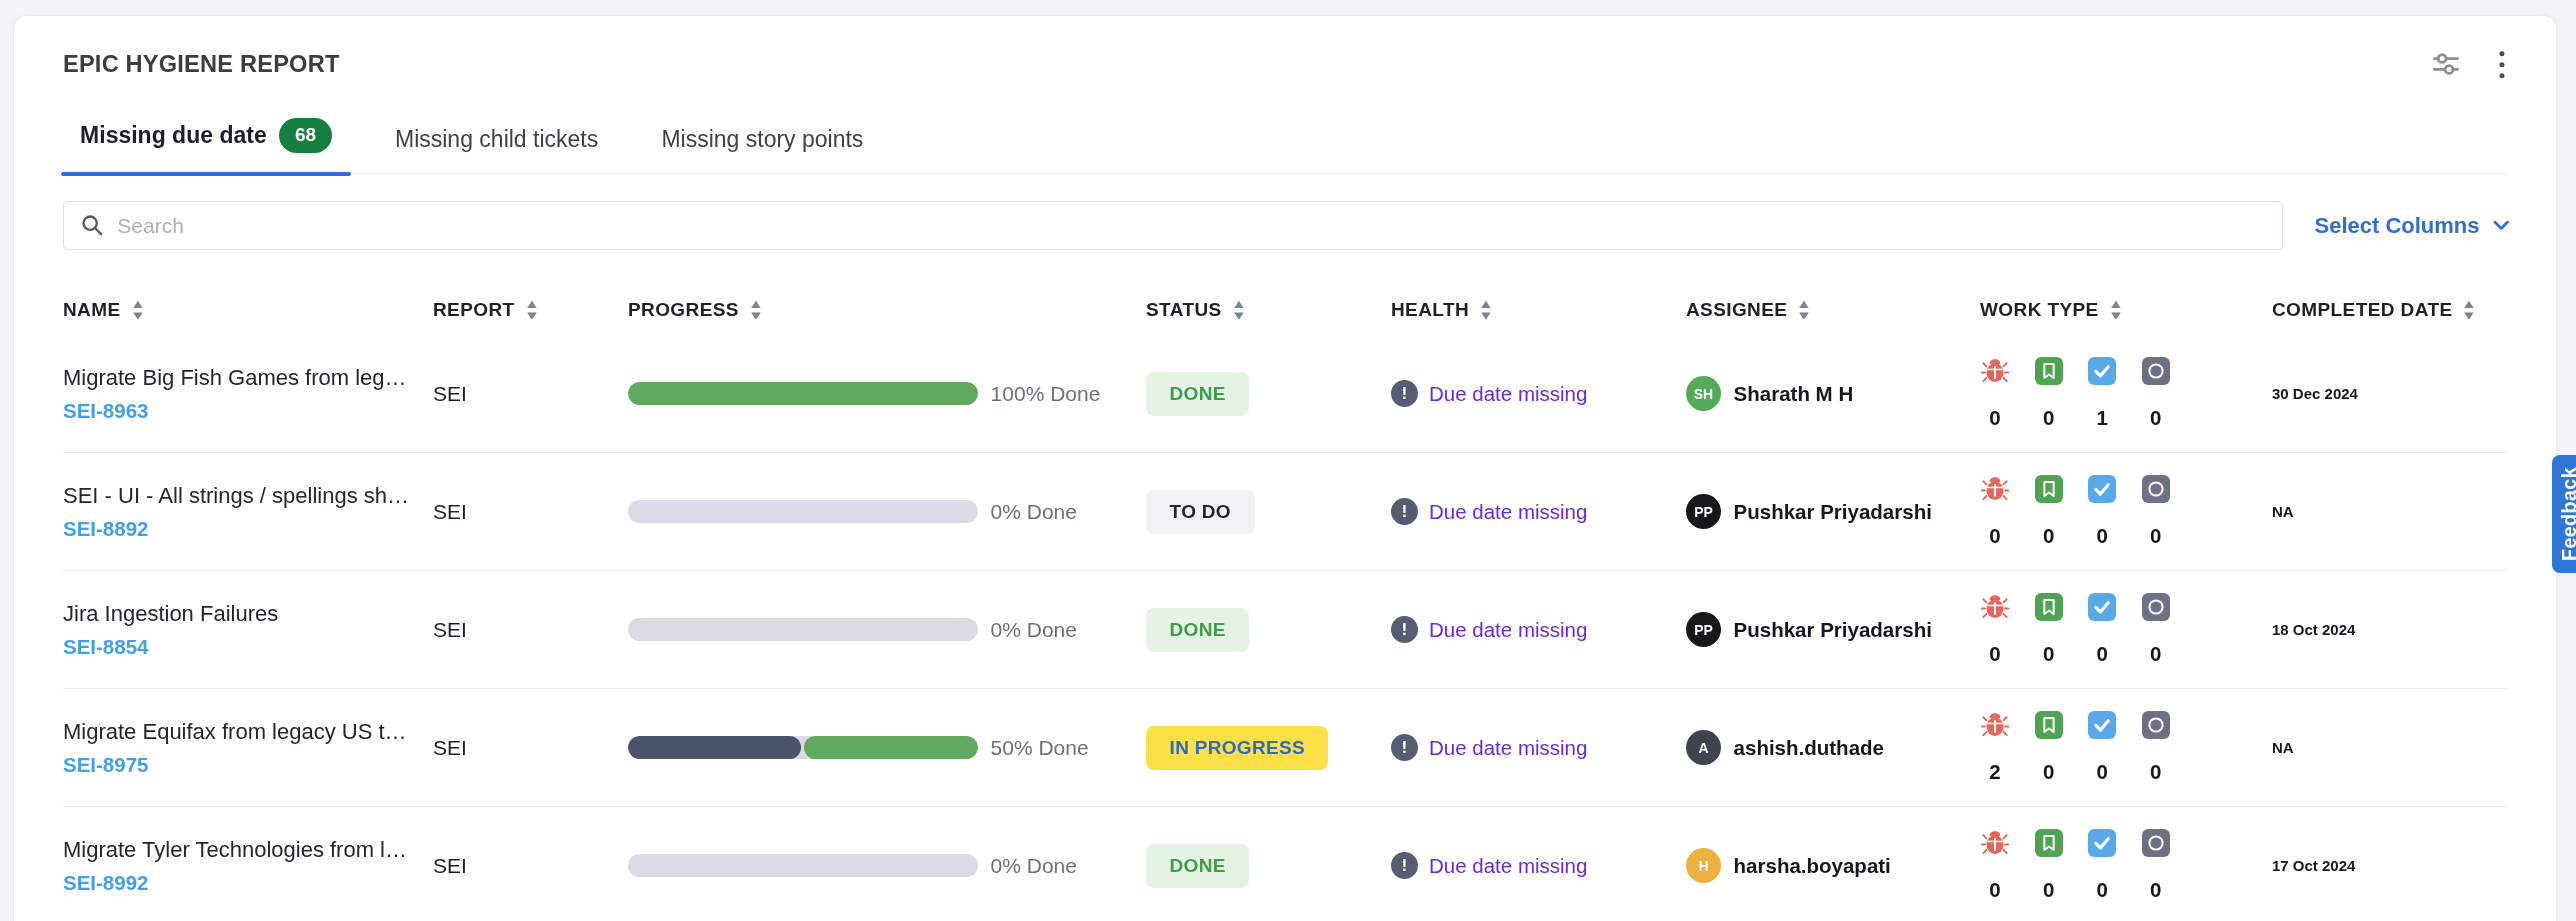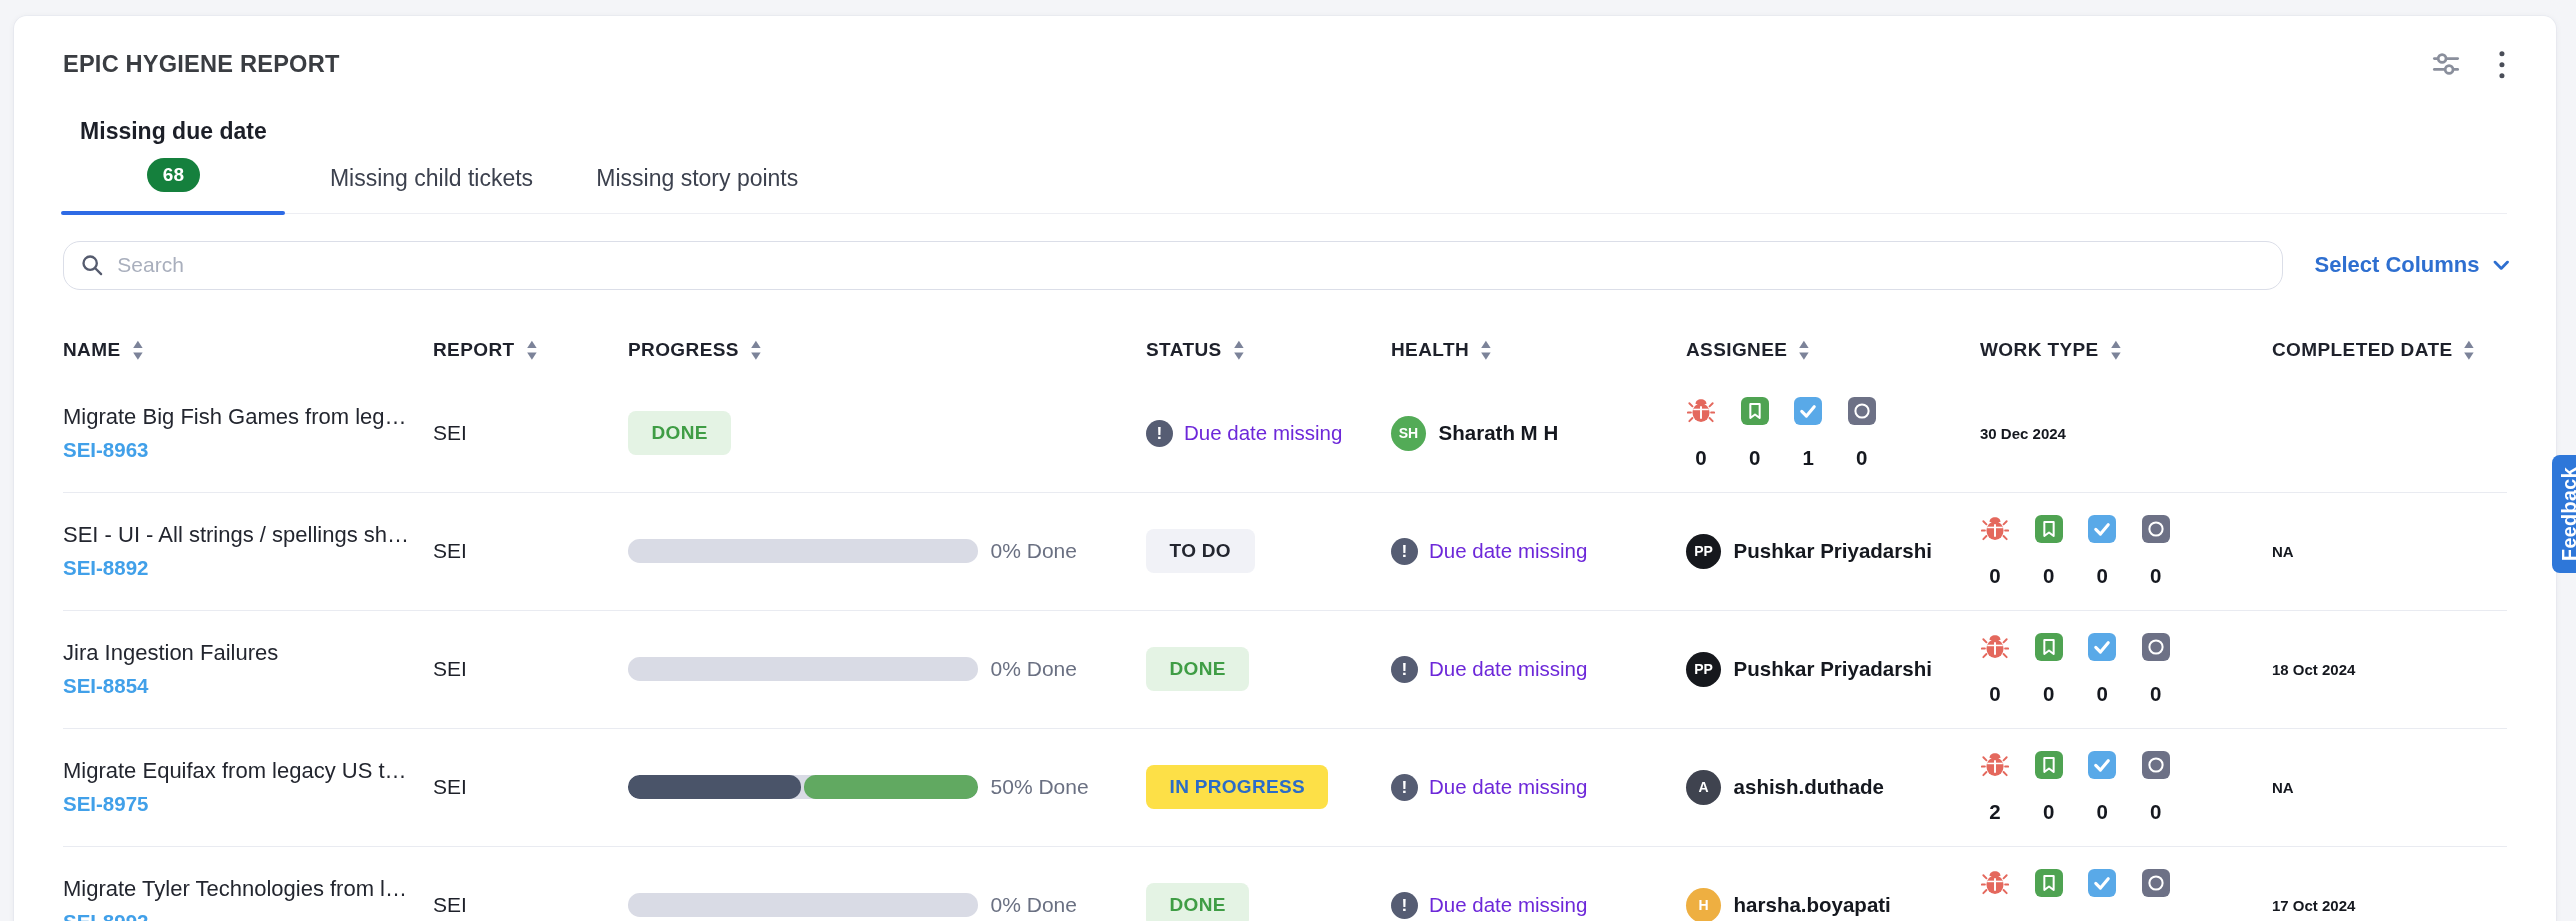--- a/index.html
+++ b/index.html
@@ -18,27 +18,27 @@
   }
   .card-header { display:flex; align-items:center; justify-content:space-between; padding-top:33px; }
   .page-title { font-size:23.6px; font-weight:600; color:#3a3d42; letter-spacing:0.2px; }
   .header-actions { display:flex; align-items:center; gap:38px; padding-right:1.6px; }
   .icon-btn { cursor:pointer; display:flex; align-items:center; }
 
   
   .tabs { display:flex; align-items:flex-end; gap:57px; margin-top:30px; border-bottom:1.6px solid #edeef3; padding-left:14px; }
   .tab { display:flex; align-items:center; gap:12.6px; font-size:23px; font-weight:500; color:#3c414e;
          padding:7.9px 3.1px 20.5px 3.1px; cursor:pointer; position:relative; }
-  .tab.active { font-weight:700; color:#1c1f28;flex-direction:column; }
+  .tab.active { font-weight:700; color:#1c1f28; }
   .tab.active::after { content:""; position:absolute; left:-15.7px; right:-15.7px; bottom:-2.4px; height:3.9px; background:#2e6be5; border-radius:2.4px; }
   .tab-badge { background:#15803d; color:#fff; font-size:19px; font-weight:700; border-radius:19px; padding:6.3px 15.7px; }
 
   
   .toolbar { display:flex; align-items:center; margin-top:27px; gap:31.5px; }
-  .search-box { flex:0 0 auto; width:2220px; height:49px; border:1.6px solid #dbdee8; border-radius:17px;
+  .search-box { flex:0 0 auto; width:2220px; height:49px; border:1.6px solid #dbdee8; border-radius:5px;
                 display:flex; align-items:center; padding:0 15.7px; gap:12.6px; background:#fff; }
   .search-box input { border:none; outline:none; flex:1; font-size:21px; color:#2a2e38; font-family:"Liberation Sans",sans-serif; background:transparent; }
   .search-box input::placeholder { color:#a9afbd; }
   .select-columns { margin-left:auto; display:flex; align-items:center; gap:11px; color:#2e6fd0; font-size:22px; font-weight:700; cursor:pointer; white-space:nowrap; padding-right:3.1px; }
 
   
   .table { margin-top:35px; }
   .tgrid { display:grid; grid-template-columns:370px 195px 518px 245px 295px 294px 292px 1fr; align-items:center; }
   .thead { height:50px; }
   .th { display:flex; align-items:center; gap:11px; font-size:19px; font-weight:700; color:#1e212b; letter-spacing:0.4px; cursor:pointer; }
@@ -205,20 +205,26 @@
           </span>
         </div>
       </div>
     <div id="tbody">
         <div class="tgrid trow">
           <div class="name-cell">
             <div class="epic-name">Migrate Big Fish Games from legacy ...</div>
             <a class="ticket-link">SEI-8963</a>
           </div>
           <div class="project-cell">SEI</div>
+          <div class="progress-cell">
+            <div class="progress-track">
+              <div class="progress-seg" style="width: 100%; background: rgb(97, 169, 97);"></div>
+            </div>
+            <span class="progress-label">100% Done</span>
+          </div>
           <div><span class="status-pill" style="background: rgb(228, 243, 228); color: rgb(63, 157, 69);">DONE</span></div>
           <div class="health-cell">
             <span class="health-icon">!</span>
             <span class="health-text">Due date missing</span>
           </div>
           <div class="assignee-cell">
             <span class="avatar" style="background: rgb(83, 171, 87);">SH</span>
             <span class="assignee-name">Sharath M H</span>
           </div>
           <div class="worktype-cell">

